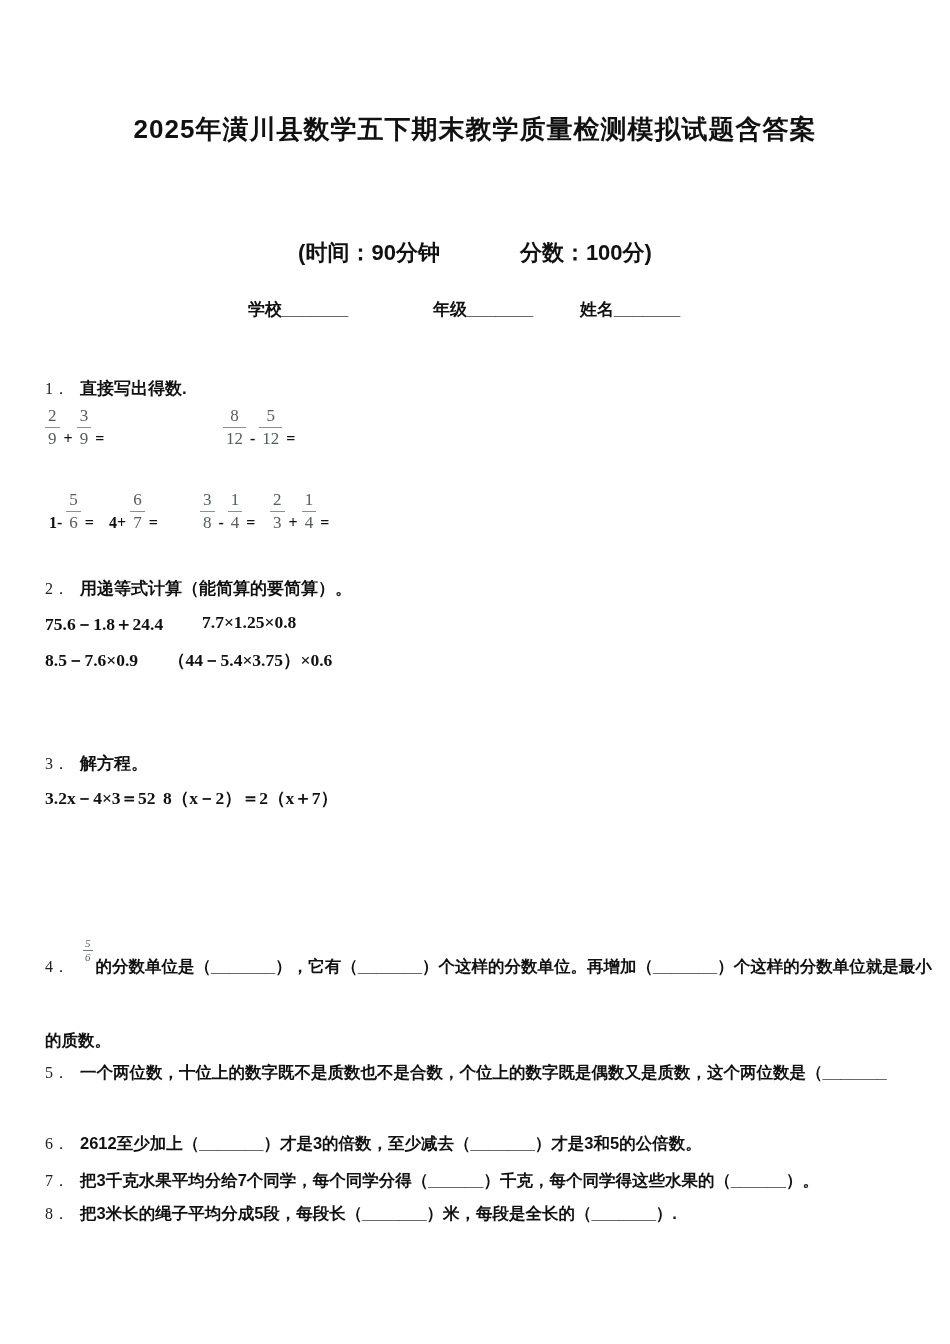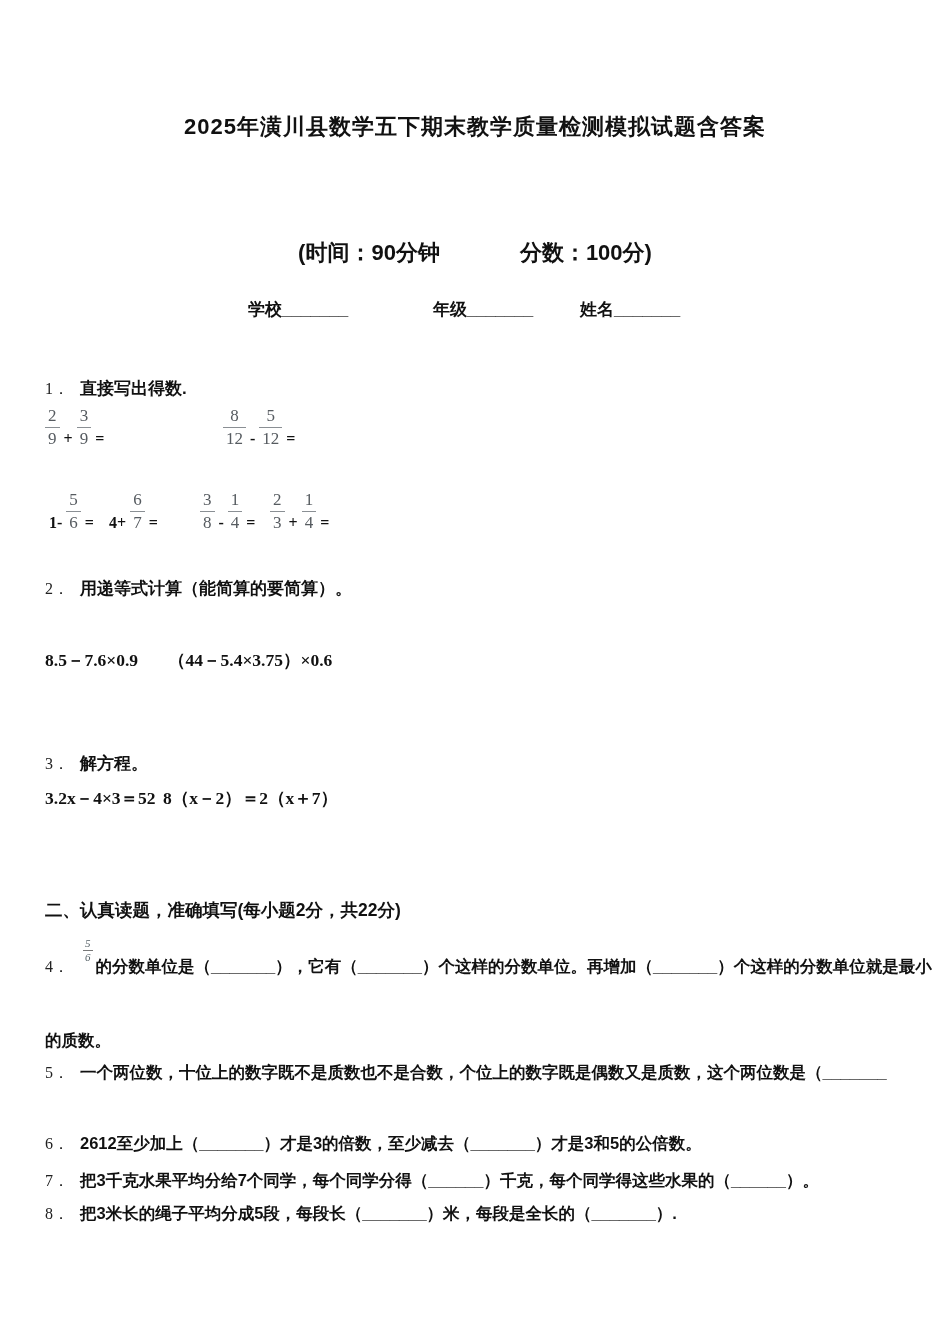--- a/index.html
+++ b/index.html
@@ -7,21 +7,21 @@
     position:relative;
     width:950px;height:1344px;
     background:#ffffff;
     overflow:hidden;
     font-family:"Liberation Sans",sans-serif;
     color:#111111;
   }
   .abs{position:absolute;left:45px;white-space:nowrap;}
   .title{
     left:0;width:950px;text-align:center;
-    font-size:22px;font-weight:700;letter-spacing:1px;
+    font-size:26px;font-weight:700;letter-spacing:1px;
   }
   .info{
     left:0;width:950px;display:flex;justify-content:center;gap:80px;
     font-size:22px;font-weight:700;
   }
   .fields{left:0;width:818px;height:24px;}
   .fields span{position:absolute;font-size:17px;font-weight:700;}
   .field-school{left:248px;}
   .field-grade{left:433px;}
   .field-name{left:580px;}
@@ -94,36 +94,39 @@
     <span class="expr" style="left:0"><span class="op">1-</span><span class="frac"><span class="num">5</span><span class="den">6</span></span><span class="op">=</span></span>
     <span class="expr" style="left:60px"><span class="op">4+</span><span class="frac"><span class="num">6</span><span class="den">7</span></span><span class="op">=</span></span>
     <span class="expr" style="left:155px"><span class="frac"><span class="num">3</span><span class="den">8</span></span><span class="op">-</span><span class="frac"><span class="num">1</span><span class="den">4</span></span><span class="op">=</span></span>
     <span class="expr" style="left:225px"><span class="frac"><span class="num">2</span><span class="den">3</span></span><span class="op">+</span><span class="frac"><span class="num">1</span><span class="den">4</span></span><span class="op">=</span></span>
   </div>
 
   <div class="abs" style="top:577px">
     <span class="qnum">2．</span><span class="qtext">用递等式计算（能简算的要简算）。</span>
   </div>
 
+  <div class="abs eq-row" style="top:612px">
+    <span class="eq" style="left:0">75.6－1.8＋24.4</span>
+    <span class="eq" style="left:157px">7.7×1.25×0.8</span>
+  </div>
 
   <div class="abs eq-row" style="top:648px">
     <span class="eq" style="left:0">8.5－7.6×0.9</span>
     <span class="eq" style="left:123px">（44－5.4×3.75）×0.6</span>
   </div>
 
   <div class="abs" style="top:752px">
     <span class="qnum">3．</span><span class="qtext">解方程。</span>
   </div>
 
   <div class="abs eq-row" style="top:786px">
     <span class="eq" style="left:0">3.2x－4×3＝52</span>
     <span class="eq" style="left:118px">8（x－2）＝2（x＋7）</span>
   </div>
 
-  <div class="abs sec-heading" style="top:898px">二、认真读题，准确填写(每小题2分，共22分)</div>
 
   <div class="abs" style="top:948px">
     <span class="qnum">4．</span><span class="sfrac"><i class="sn">5</i><i class="sd">6</i></span><span class="qbody">的分数单位是（_______），它有（_______）个这样的分数单位。再增加（_______）个这样的分数单位就是最小</span>
   </div>
   <div class="abs" style="top:1030px">
     <span class="qbody">的质数。</span>
   </div>
 
   <div class="abs" style="top:1062px">
     <span class="qnum">5．</span><span class="qbody">一个两位数，十位上的数字既不是质数也不是合数，个位上的数字既是偶数又是质数，这个两位数是（_______</span>

